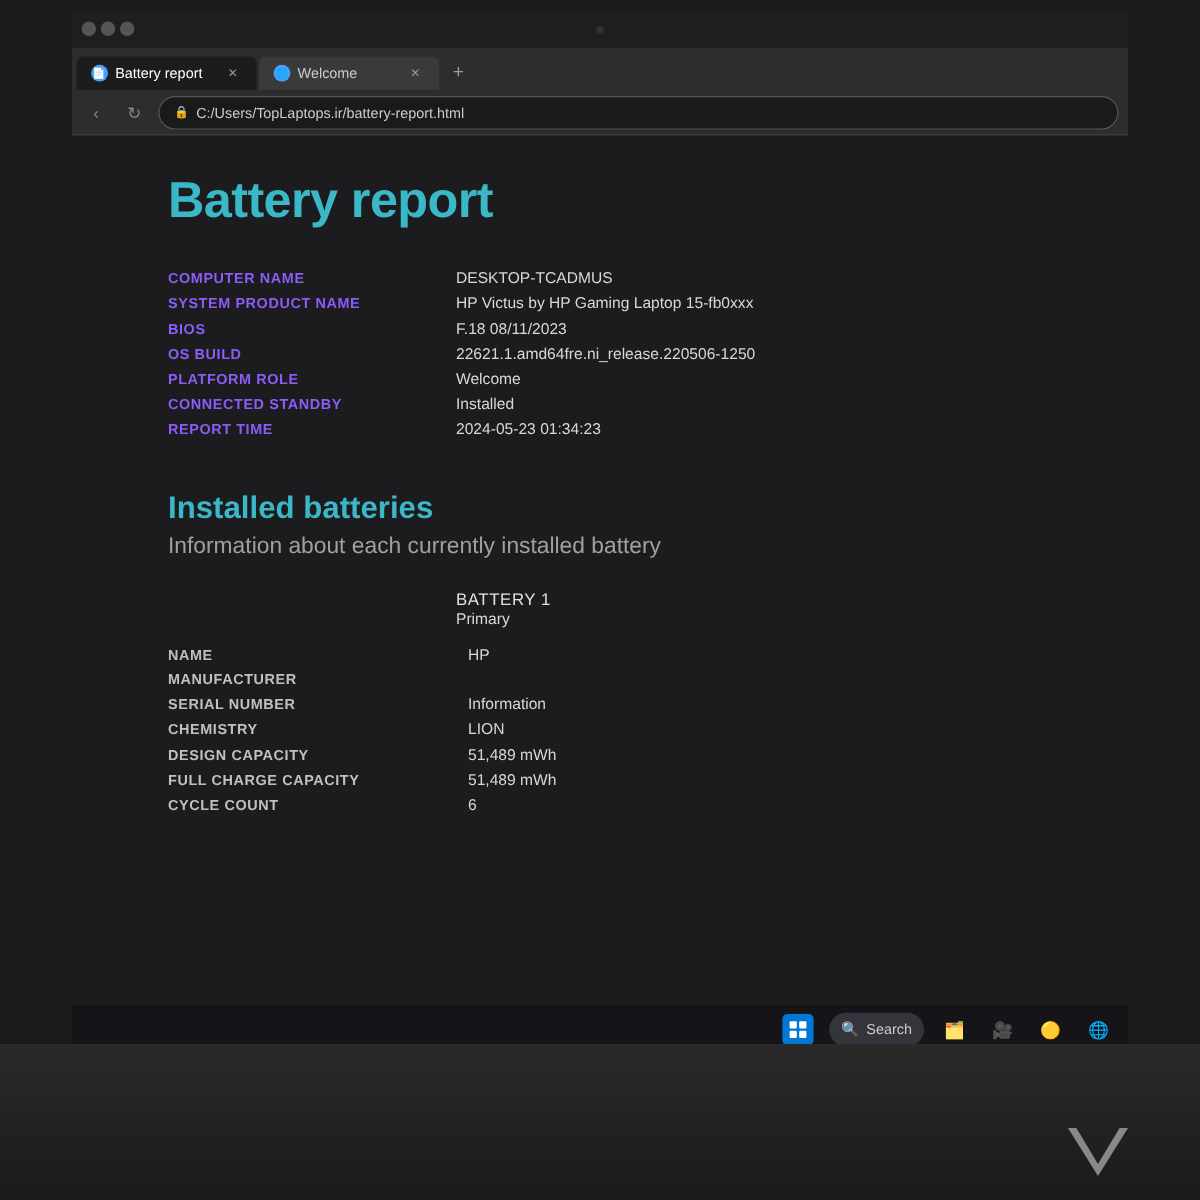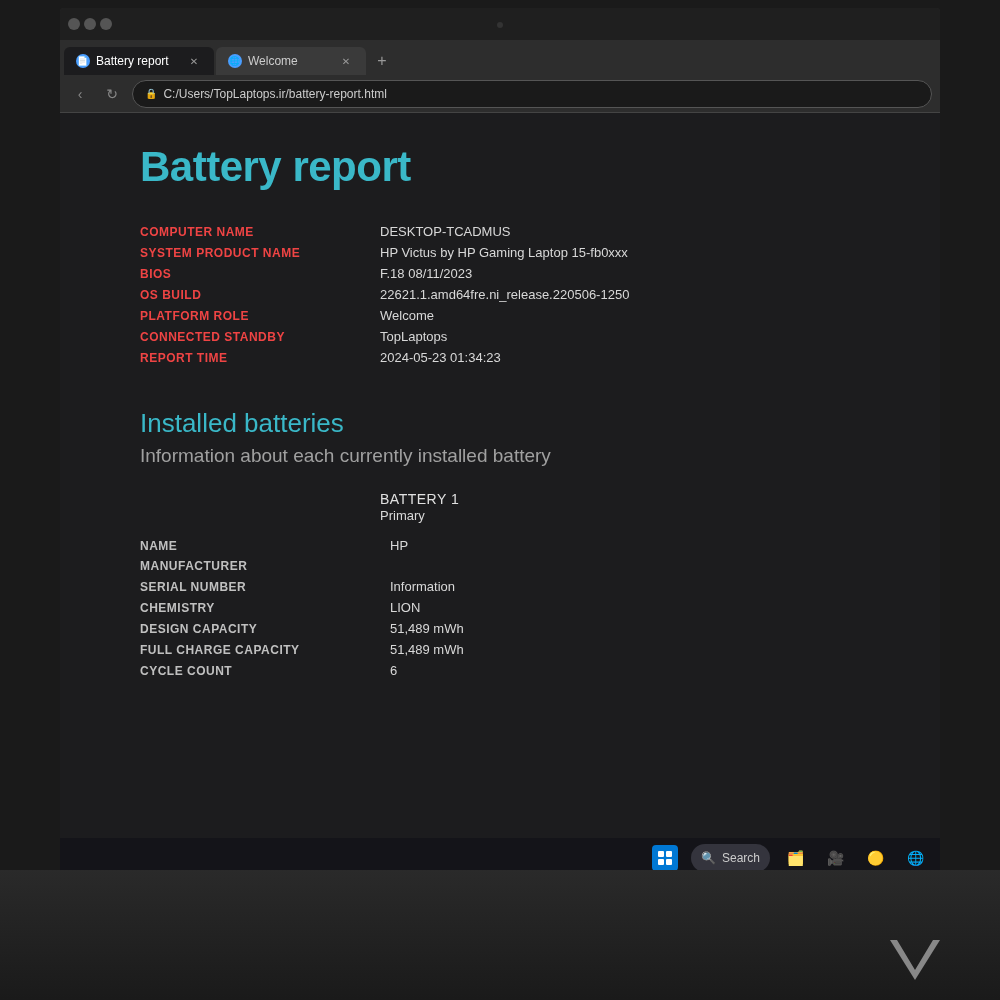--- a/index.html
+++ b/index.html
@@ -184,37 +184,37 @@
 
     .info-row {
       display: flex;
       padding: 3px 0;
       align-items: baseline;
     }
 
     .info-label {
       font-size: 12px;
       font-weight: 700;
-      color: #ef4444;
+      color: #8b5cf6;
       width: 220px;
       min-width: 220px;
       letter-spacing: 0.5px;
       text-transform: uppercase;
     }
 
     .info-value {
       font-size: 13px;
       color: #d8d8d8;
       padding-left: 20px;
     }
 
     
     .section-title {
       font-size: 26px;
-      font-weight: 400;
+      font-weight: 700;
       color: #3ab8c8;
       margin-bottom: 6px;
     }
 
     .section-subtitle {
       font-size: 19px;
       color: #a0a0a0;
       margin-bottom: 24px;
     }
 
@@ -437,21 +437,21 @@
         <div class="info-row">
           <span class="info-label">OS BUILD</span>
           <span class="info-value">22621.1.amd64fre.ni_release.220506-1250</span>
         </div>
         <div class="info-row">
           <span class="info-label">PLATFORM ROLE</span>
           <span class="info-value">Welcome</span>
         </div>
         <div class="info-row">
           <span class="info-label">CONNECTED STANDBY</span>
-          <span class="info-value">TopLaptops</span>
+          <span class="info-value">Installed</span>
         </div>
         <div class="info-row">
           <span class="info-label">REPORT TIME</span>
           <span class="info-value">2024-05-23  01:34:23</span>
         </div>
       </div>
 
       <div class="battery-section">
         <h2 class="section-title">Installed batteries</h2>
         <p class="section-subtitle">Information about each currently installed battery</p>

